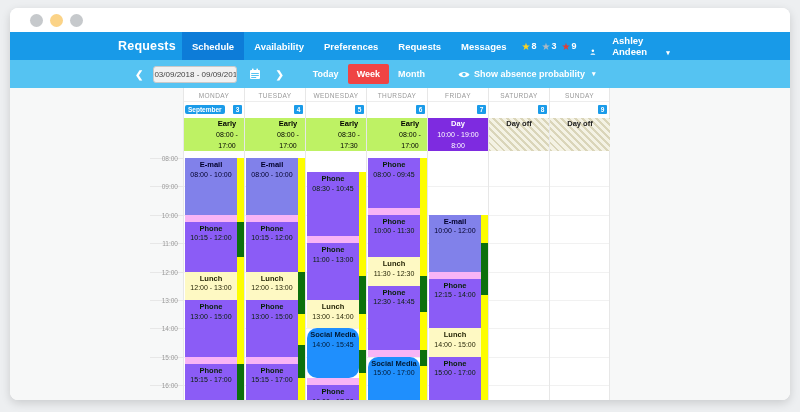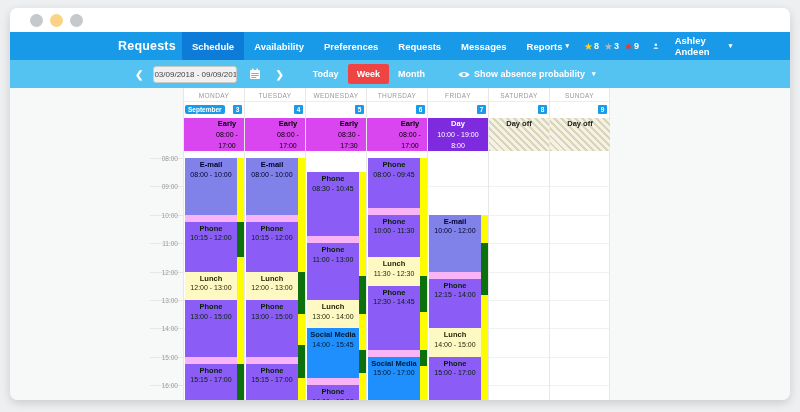--- a/index.html
+++ b/index.html
@@ -13,21 +13,21 @@
 
   
   #nav { height:28px; background:#189ae8; display:flex; align-items:stretch; padding-left:108px; padding-right:128px; color:#fff; }
   #brand { font-size:12.5px; font-weight:700; align-self:center; margin-right:6px; letter-spacing:.2px; }
   .nav-item { font-size:9.5px; font-weight:700; display:flex; align-items:center; padding:0 10px; cursor:pointer; white-space:nowrap; }
   .nav-item.active { background:#0d7cd8; }
   .caret { font-size:7px; margin-left:3px; }
   #nav-right { margin-left:auto; display:flex; align-items:center; gap:4px; }
   .star { font-size:10px; margin-left:5px; }
   .star-val { font-size:9px; font-weight:700; margin-left:1px; }
-  #user { display:flex; align-items:center; margin-left:10px; font-size:9.5px; font-weight:700; cursor:pointer;gap:12px; }
+  #user { display:flex; align-items:flex-end; margin-left:10px; font-size:9.5px; font-weight:700; cursor:pointer;gap:12px; }
   #user svg { margin-right:4px; }
 
   
   #toolbar { height:28px; background:#55c3f2; display:flex; align-items:center; padding-left:115px; color:#fff; }
   .tb-arrow { font-size:10px; font-weight:700; padding:0 10px; cursor:pointer; }
   #date-range { background:#f1f1f1; border:1px solid #c9c9c9; border-radius:3px; color:#444; font-size:8px; text-align:center; width:84px; height:17px; font-family:"Liberation Sans",sans-serif; }
   #cal-btn { margin:0 4px 0 12px; cursor:pointer; display:flex; align-items:center; }
   .tb-btn { font-size:9px; font-weight:700; padding:5px 9px; border-radius:2px; cursor:pointer; white-space:nowrap; }
   .tb-btn.active { background:#ef4444; }
   #today-btn { margin-left:10px; }
@@ -38,29 +38,29 @@
   .axis-label { position:absolute; width:28px; text-align:right; font-size:6.5px; color:#9a9a9a; }
   .axis-line { position:absolute; left:140px; width:33px; height:1px; background:#e7e7e7; }
   .day-col { position:absolute; top:0; width:61px; height:312px; background:#fff; border-left:1px solid #e7e7e7; }
   .day-col.last { border-right:1px solid #e7e7e7; }
   .hourline { position:absolute; left:0; right:0; height:1px; background:#f1f1f1; }
   .day-name { position:absolute; top:0; left:0; right:0; height:14px; line-height:15px; text-align:center; font-size:6.5px; color:#999; letter-spacing:.4px; border-bottom:1px solid #ededed; }
   .month-badge { position:absolute; top:17px; left:1px; background:#1a9be9; color:#fff; font-size:6.5px; font-weight:700; padding:1px 3px; border-radius:2px; }
   .date-badge { position:absolute; top:17px; right:2px; width:9px; height:9px; background:#1a9be9; color:#fff; font-size:6.5px; font-weight:700; text-align:center; line-height:9px; border-radius:1px; }
   .shift { position:absolute; top:30px; left:0; width:60px; height:33px; text-align:center; font-size:7px; line-height:11px; overflow:hidden; cursor:pointer; }
   .shift b { font-size:7.5px; }
-  .shift-early { background:#d946ef; color:#000;padding-left:26px; }
+  .shift-early { background:#bef264; color:#000;padding-left:26px; }
   .shift-day { background:#7e2be0; color:#fff; }
   .shift-dayoff { background:repeating-linear-gradient(45deg,#dad5b9 0 2px,#f4f2e4 2px 5px); color:#222; }
   .act { position:absolute; left:1px; width:52px; overflow:hidden; text-align:center; font-size:7px; line-height:9.5px; padding-top:2px; cursor:pointer; }
   .act b { font-size:7.5px; display:block; }
   .act-email { background:#8181ea; color:#00002a; }
   .act-phone { background:#8b5cf6; color:#062006; }
   .act-lunch { background:#fef9c3; color:#1f1f00; }
-  .act-social { background:#1f8ffd; color:#001933; }
+  .act-social { background:#1f8ffd; color:#001933;border-radius:10px; }
   .act-break { background:#f8b4f6; }
   .prob-bar { position:absolute; left:53px; width:7px; background:#fdfd00; }
   .prob-high { position:absolute; left:0; width:7px; background:#0c700c; }
 </style>
 </head>
 <body>
 
 <div id="card">
   <div id="chrome">
     <span class="dot dot-gray"></span>
@@ -69,21 +69,20 @@
   </div>
 
   <div id="nav">
     <span id="brand">Requests</span>
     <div id="nav-menu" style="display:flex;align-items:stretch;">
         <div class="nav-item active">Schedule</div>
         <div class="nav-item">Availability</div>
         <div class="nav-item">Preferences</div>
         <div class="nav-item">Requests</div>
         <div class="nav-item">Messages</div>
-        <div class="nav-item">Reports<span class="caret">▾</span></div>
       </div>
     <div id="nav-right">
       <span id="nav-stars" style="display:flex;align-items:center;">
           <span class="star" style="color: rgb(255, 210, 30);">★</span>
           <span class="star-val">8</span>
           <span class="star" style="color: rgb(174, 185, 194);">★</span>
           <span class="star-val">3</span>
           <span class="star" style="color: rgb(226, 61, 50);">★</span>
           <span class="star-val">9</span>
         </span>

